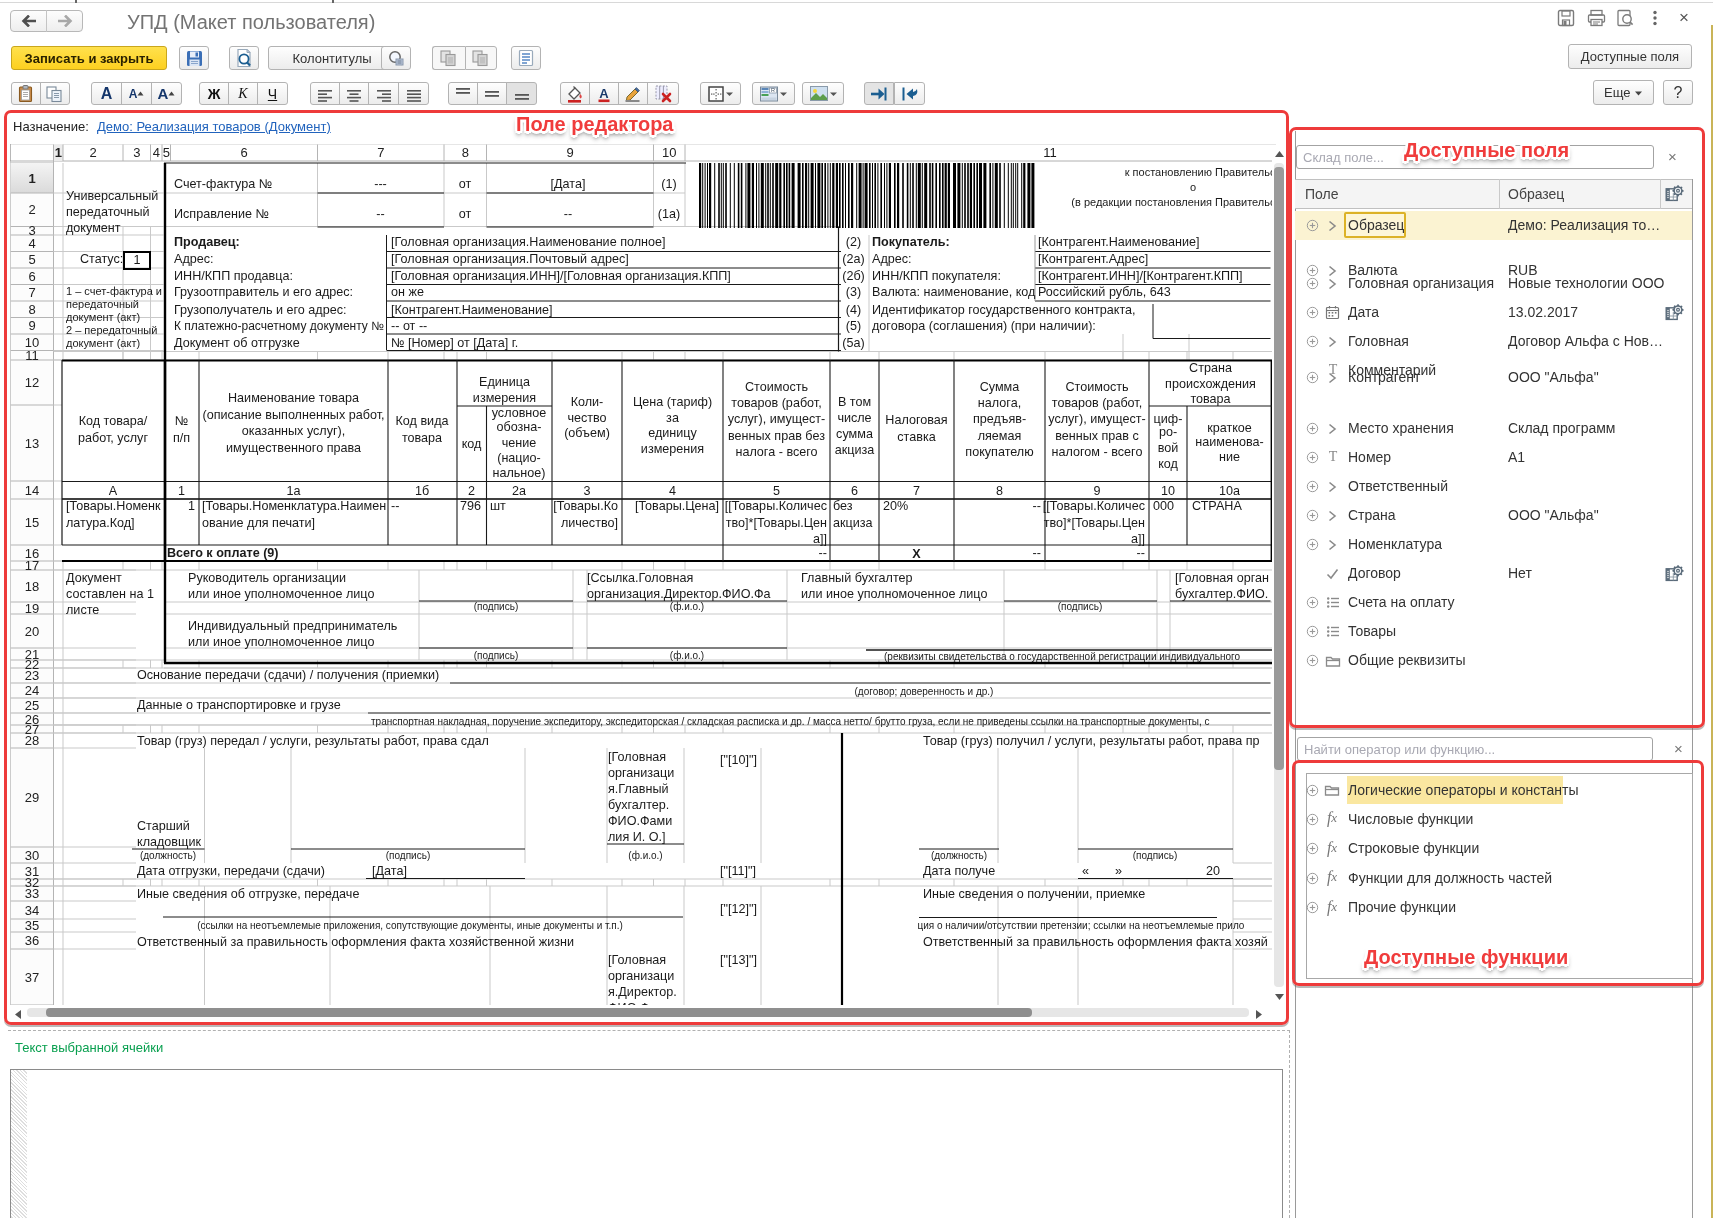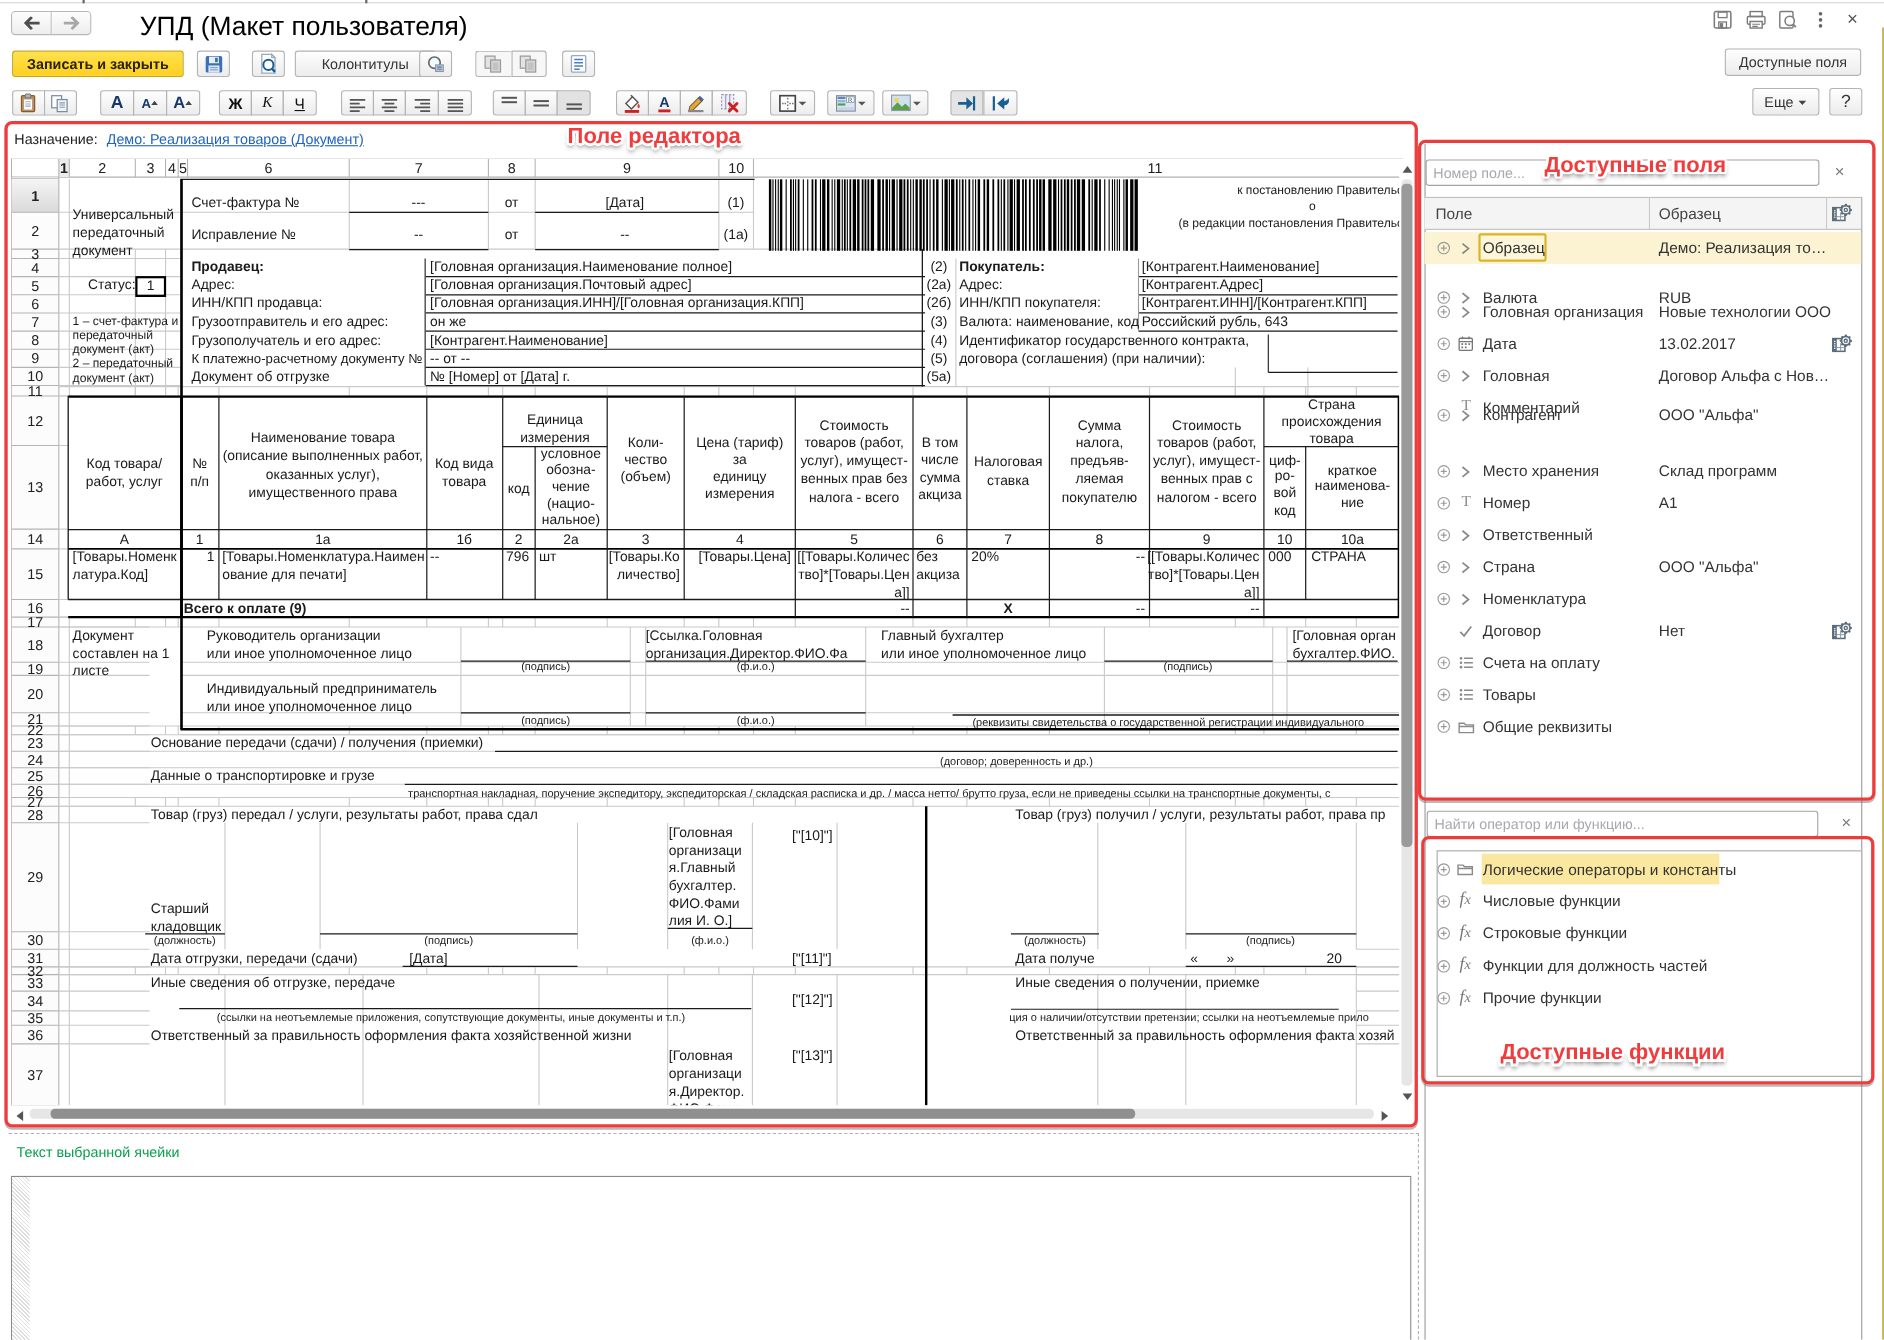--- a/index.html
+++ b/index.html
@@ -19,21 +19,21 @@
     </svg>
   </div>
 <div class="ico" style="left:53px;top:10px;width:24px;height:22px">
     <svg width="16" height="12" viewBox="0 0 16 12">
       <path d="M8 0.5 L13.5 6 L8 11.5 M1 6 H13.5" fill="none" stroke="#a8a8a8" stroke-width="2.6"></path>
     </svg>
   </div>
 <div style="position:absolute;left:0px;top:2px;width:1713px;height:1px;background:#d8d8d8"></div>
 <div style="position:absolute;left:75px;top:0px;width:1.5px;height:3px;background:#666"></div>
 <div style="position:absolute;left:332px;top:0px;width:1.5px;height:3px;background:#666"></div>
-<div style="position:absolute;left:127px;top:11px;font-size:24px;color:#000000">УПД (Макет пользователя)</div>
+<div style="position:absolute;left:127px;top:11px;font-size:20px;color:#737373">УПД (Макет пользователя)</div>
 <div class="ico" style="left:1557px;top:9px;width:18px;height:18px">
     <svg width="18" height="18" viewBox="0 0 18 18">
       <rect x="1.5" y="1.5" width="15" height="15" rx="1.5" fill="none" stroke="#7b7b7b" stroke-width="1.4"></rect>
       <rect x="5" y="2" width="8" height="5" fill="none" stroke="#7b7b7b" stroke-width="1.2"></rect>
       <rect x="5.5" y="11" width="7" height="5.5" fill="none" stroke="#7b7b7b" stroke-width="1.2"></rect>
       <rect x="6.5" y="12" width="3" height="4.5" fill="#7b7b7b"></rect>
     </svg>
   </div>
 <div class="ico" style="left:1587px;top:9px;width:19px;height:18px">
     <svg width="19" height="18" viewBox="0 0 19 18">
@@ -1031,21 +1031,21 @@
 <div class="ico" style="left:1254px;top:1008px;width:10px;height:13px">
     <svg width="8" height="11" viewBox="0 0 8 11">
       <path d="M1 1 L7 5.5 L1 10 z" fill="#555"></path>
     </svg>
   </div>
 <div class="redbox" style="left:4px;top:110px;width:1285px;height:915px"></div>
 <div class="rl" style="left:516px;top:113px">Поле редактора</div>
 <div style="position:absolute;left:1294.5px;top:131px;width:1px;height:1087px;background:#9a9a9a"></div>
 <div style="position:absolute;left:1692px;top:179px;width:1px;height:1039px;background:#9a9a9a"></div>
 <div style="position:absolute;left:1296px;top:145px;width:358px;height:24px;border:1px solid #a3a3a3;border-radius:3px;background:#fff"></div>
-<div style="position:absolute;left:1303px;top:150px;font-size:13px;color:#a8a8b2">Номер поле...</div>
+<div style="position:absolute;left:1303px;top:150px;font-size:13px;color:#a8a8b2">Склад поле...</div>
 <div style="position:absolute;left:1668px;top:148px;font-size:15px;color:#777">×</div>
 <div style="position:absolute;left:1295px;top:179px;width:397px;height:30px;background:#f4f4f4;border-top:1px solid #c0c0c0;border-bottom:1px solid #c0c0c0"></div>
 <div style="position:absolute;left:1305px;top:186px;font-size:14px;color:#444">Поле</div>
 <div style="position:absolute;left:1508px;top:186px;font-size:14px;color:#444">Образец</div>
 <div style="position:absolute;left:1499px;top:179px;width:1px;height:30px;background:#c9c9c9"></div>
 <div style="position:absolute;left:1660px;top:179px;width:1px;height:30px;background:#c9c9c9"></div>
 <div class="ico" style="left:1665px;top:184px;width:19px;height:19px">
     <svg width="19" height="19" viewBox="0 0 19 19">
       <rect x="1.2" y="4.8" width="11" height="11.6" fill="#fff" stroke="#5a6b7a" stroke-width="1.4"></rect>
       <rect x="1.2" y="4.8" width="3.6" height="11.6" fill="#5a6b7a"></rect>

